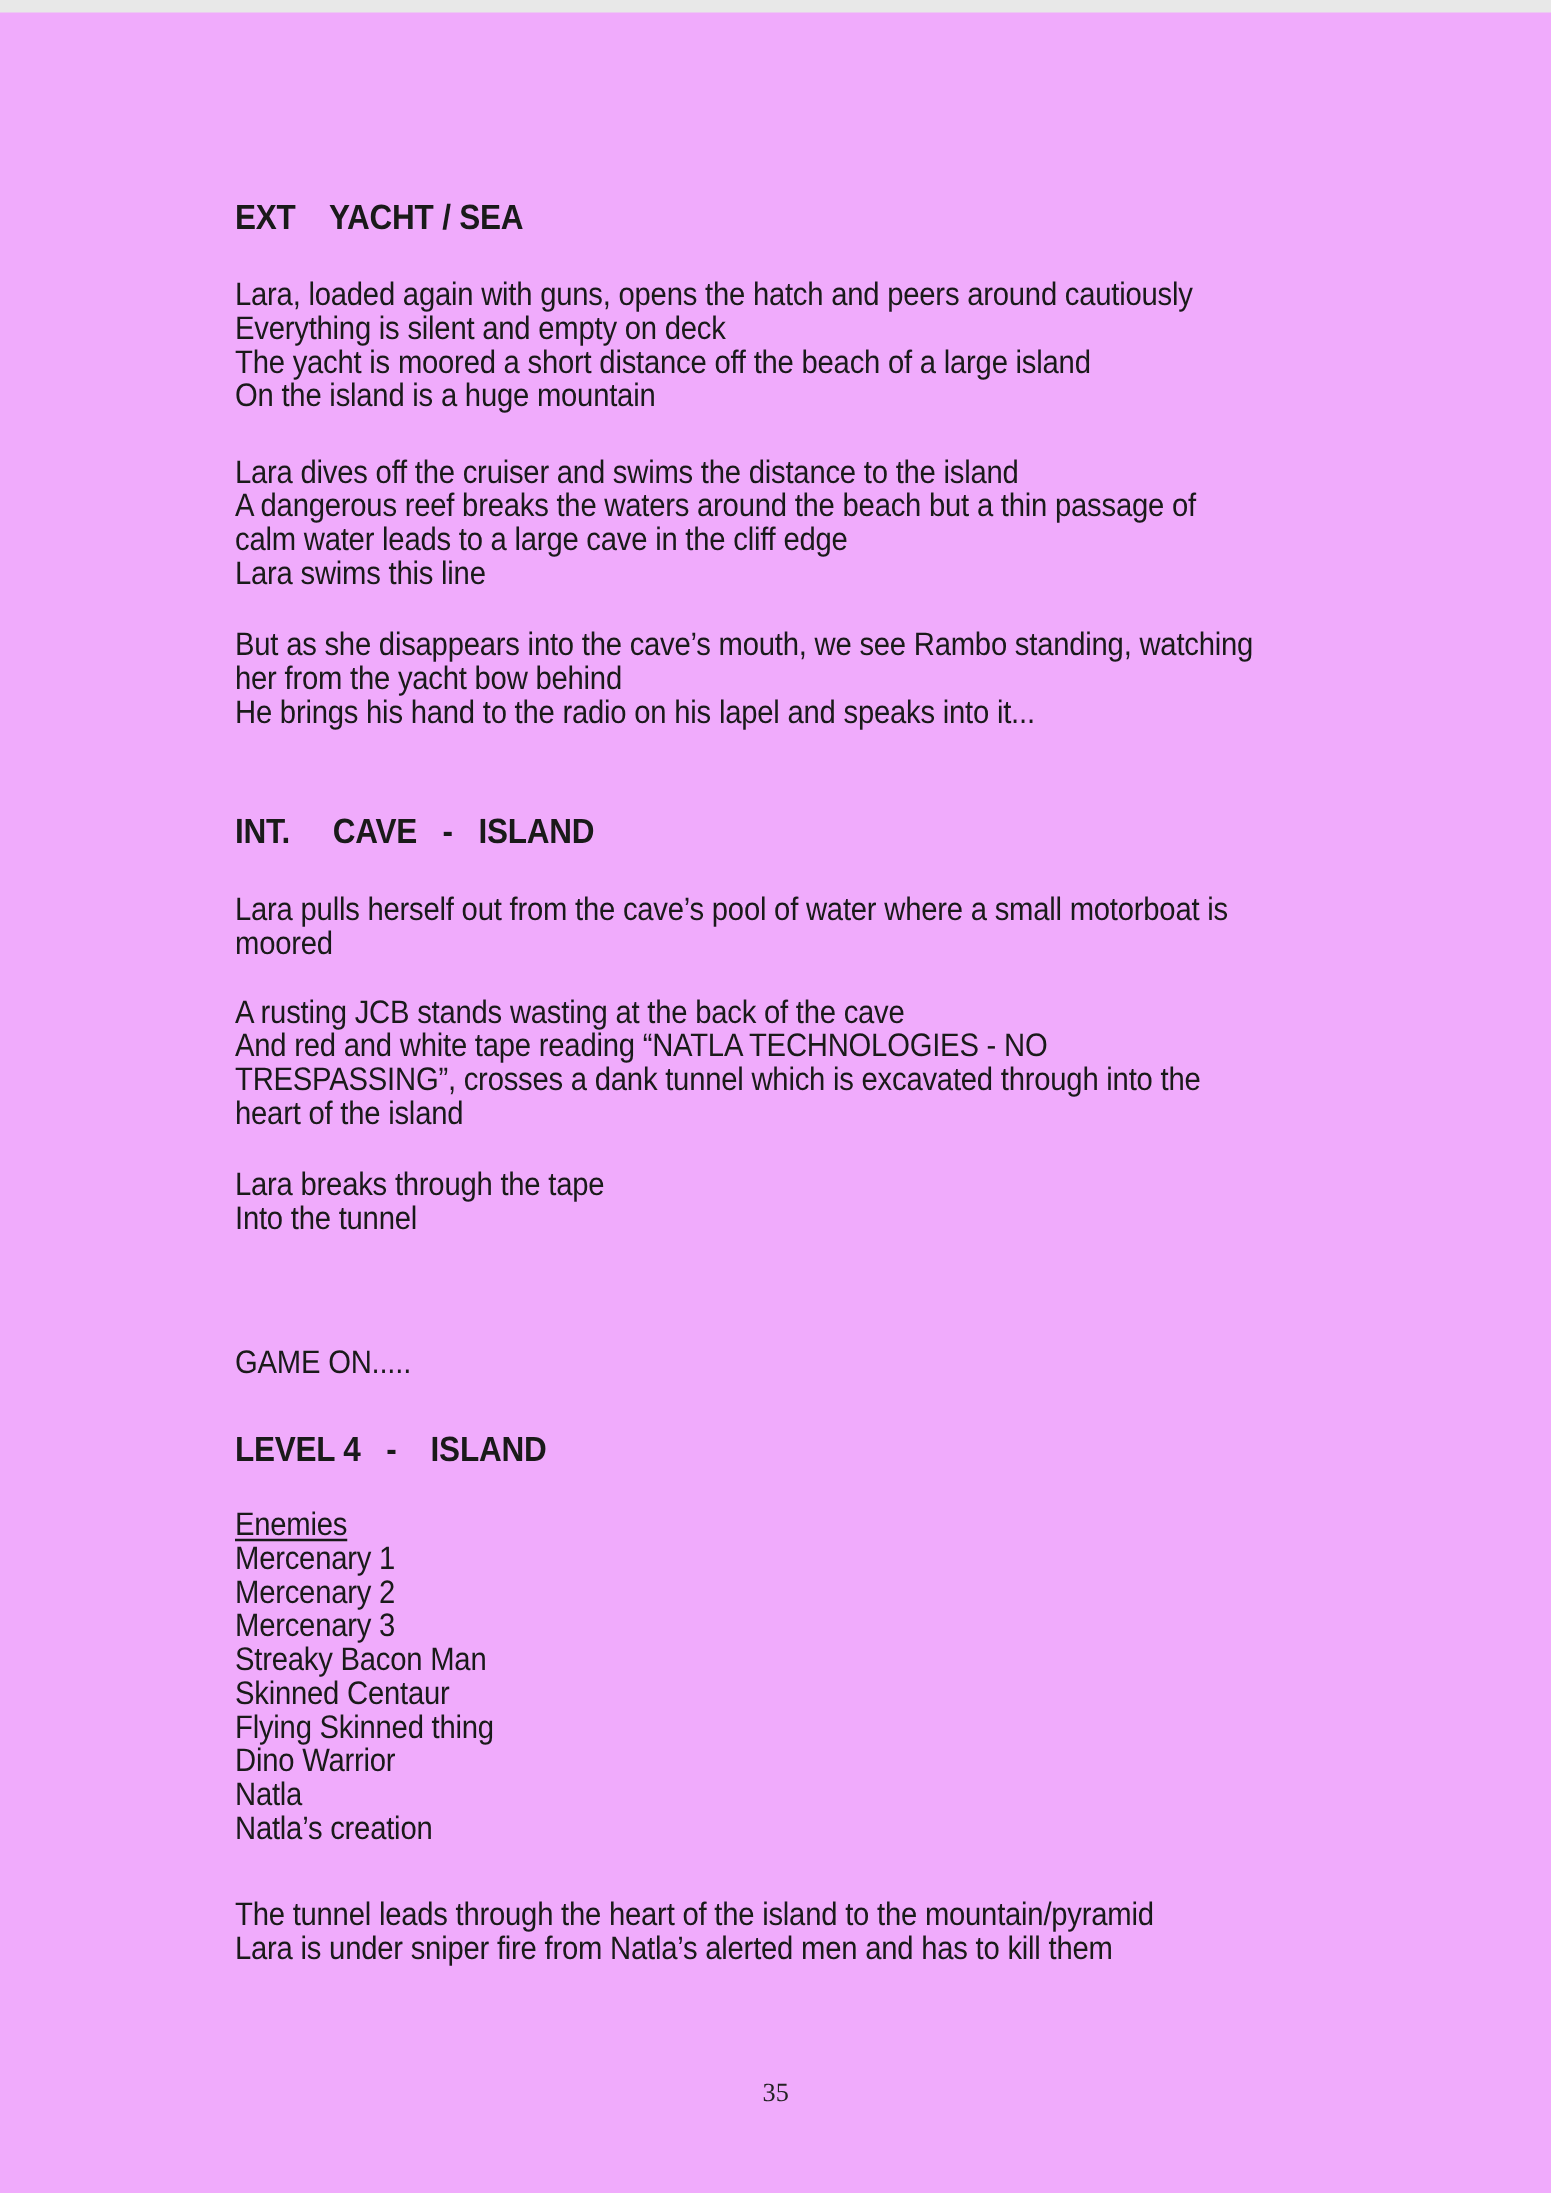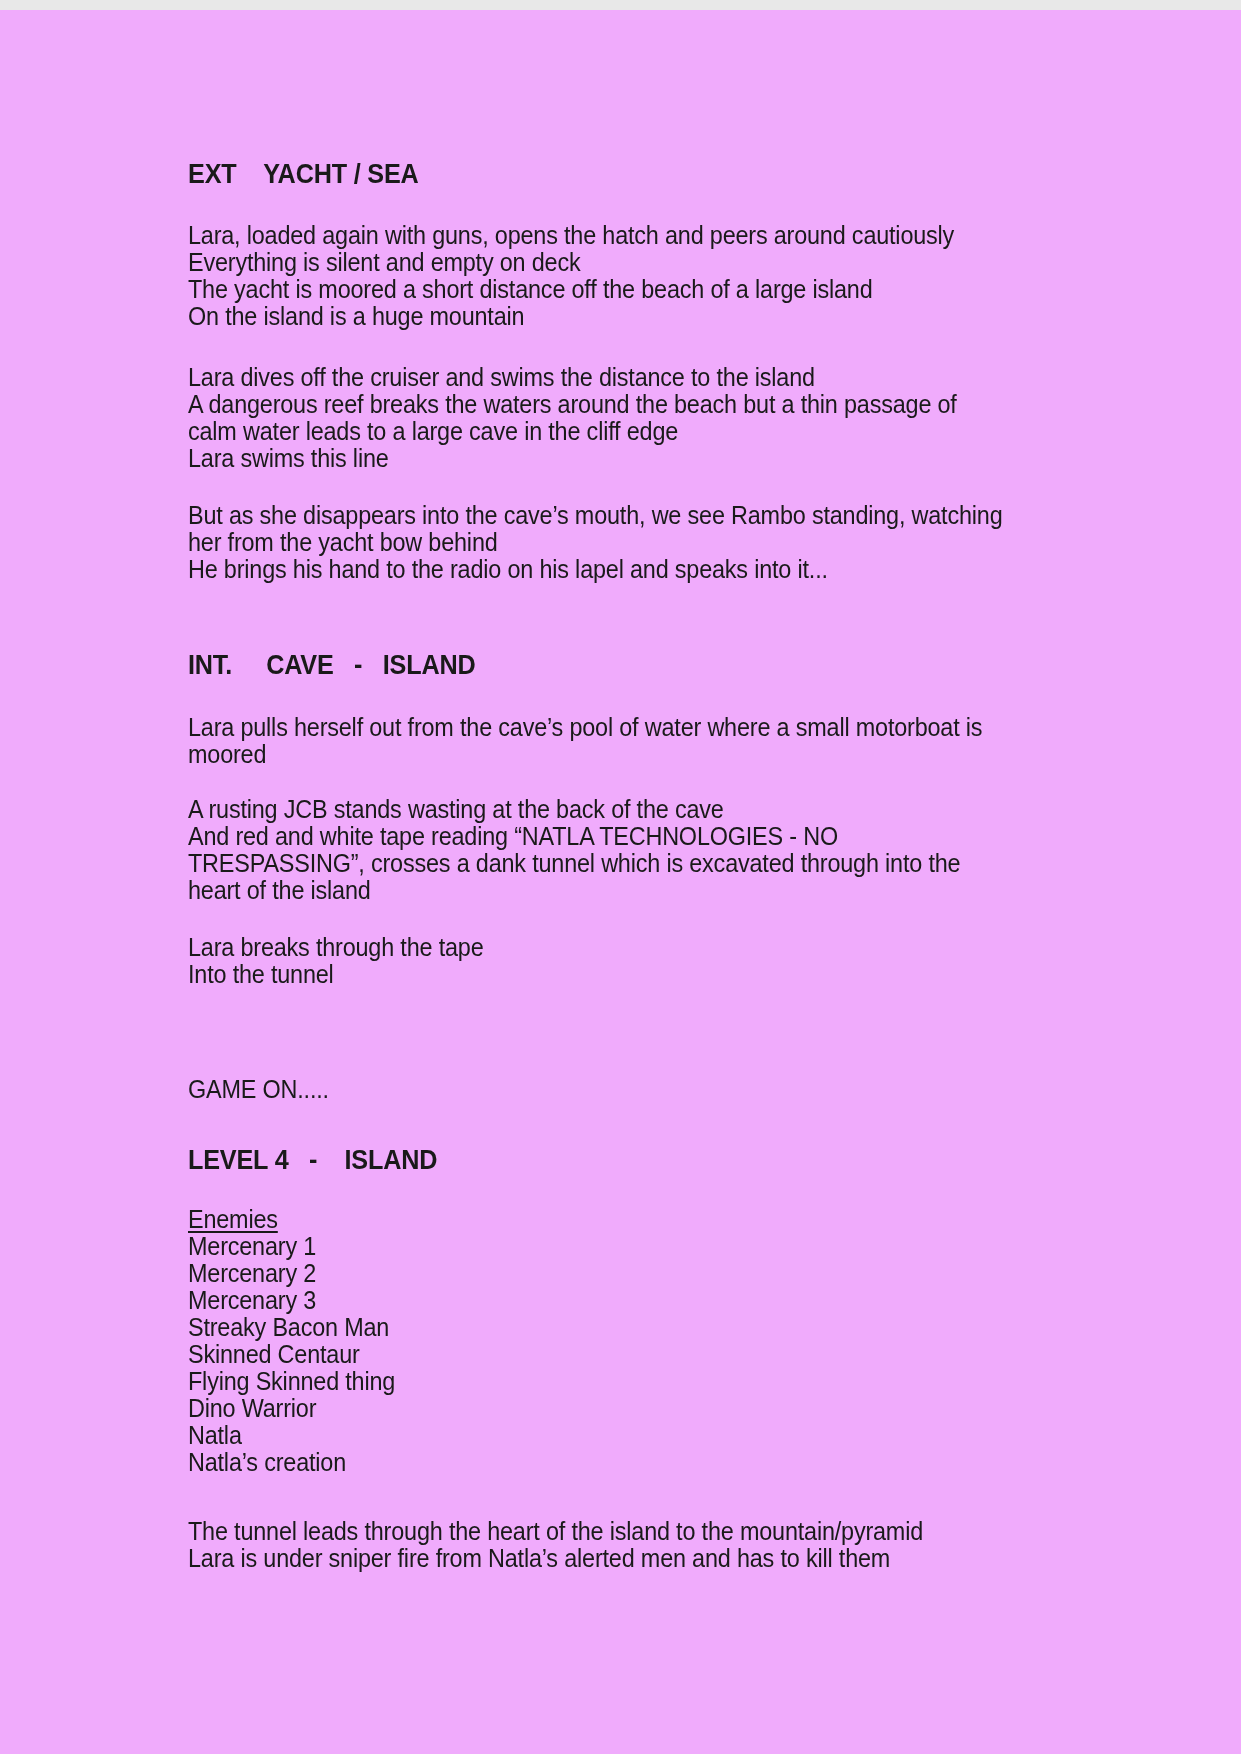--- a/index.html
+++ b/index.html
@@ -122,13 +122,14 @@
       <div class="line">Natla’s creation</div>
     </div>
 
     <div class="para m-p9">
       <div class="line">The tunnel leads through the heart of the island to the mountain/pyramid</div>
       <div class="line">Lara is under sniper fire from Natla’s alerted men and has to kill them</div>
     </div>
 
   </div>
 
+  <div class="page-number">35</div>
 </div>
 
 </body></html>

